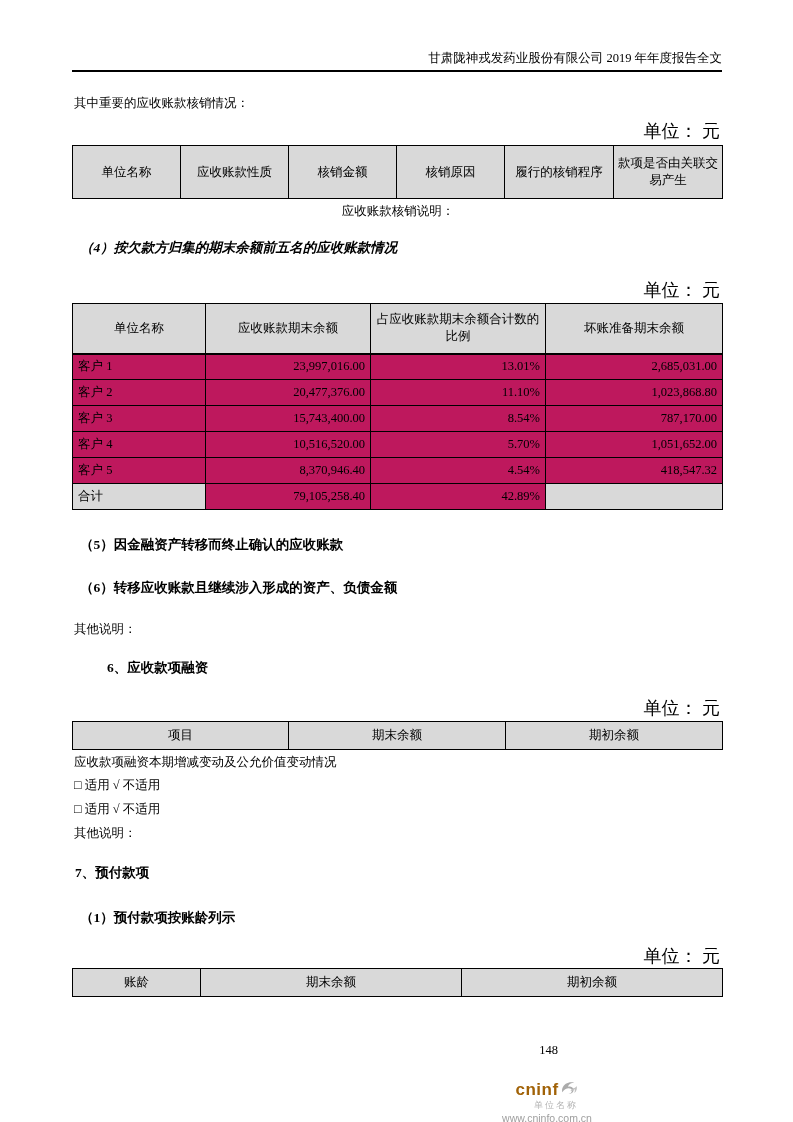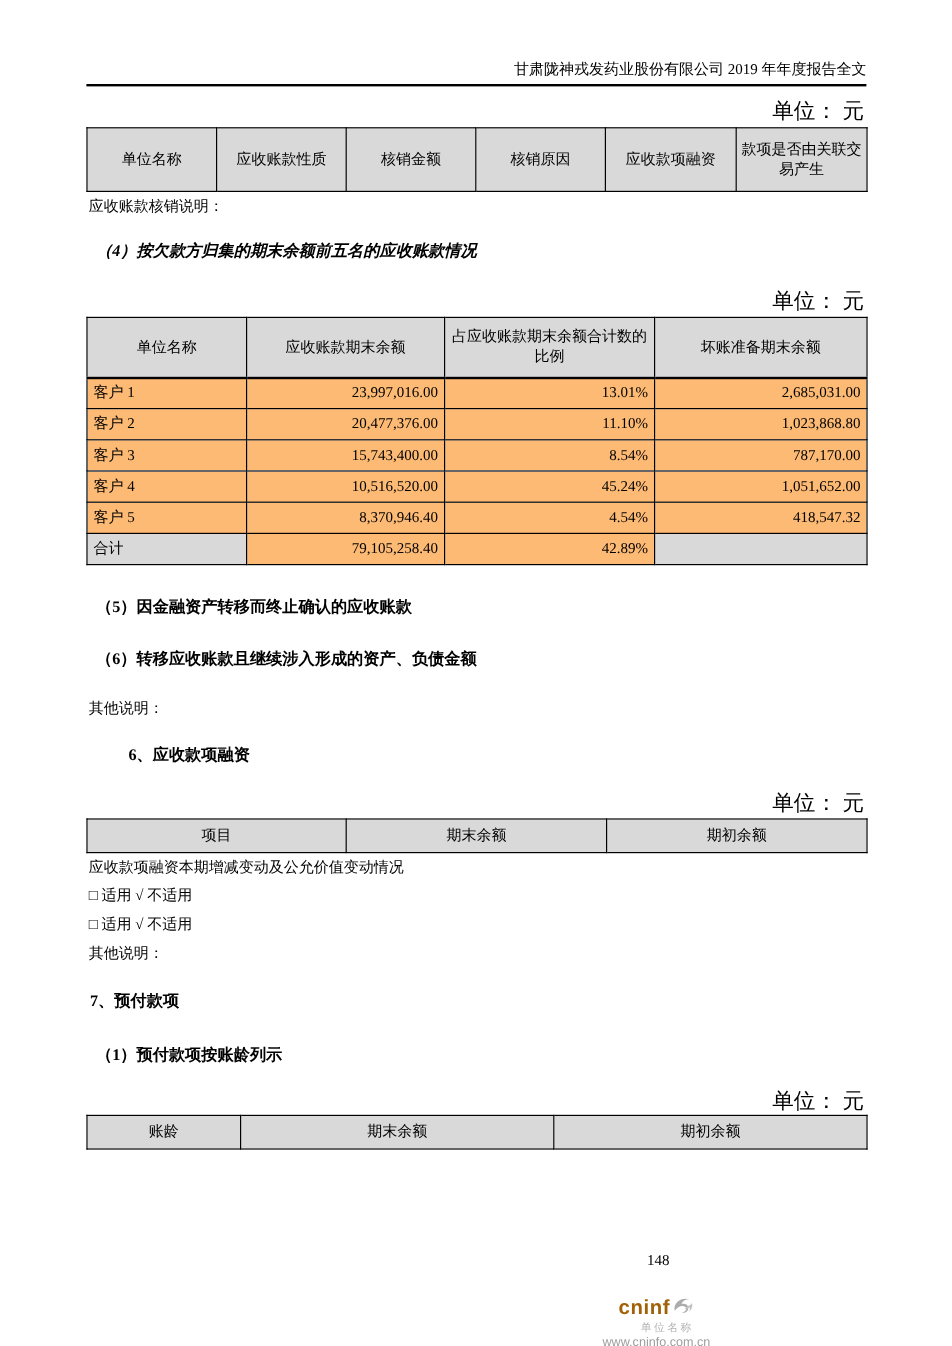--- a/index.html
+++ b/index.html
@@ -26,35 +26,35 @@
   .body-line { font-size: 12.5px; line-height: 15px; padding-left: 2px; }
   .unit-line { font-size: 18px; line-height: 15px; text-align: right; padding-right: 2px; }
 
   .h-paren { font-size: 13.5px; font-weight: bold; line-height: 17px; padding-left: 8px; }
   .h-num   { font-size: 13.5px; font-weight: bold; line-height: 17px; padding-left: 3px; }
 
   table { border-collapse: collapse; width: 650px; table-layout: fixed; }
   table { border: 1.5px solid #000; }
   th, td { border: 1px solid #000; font-size: 12.5px; font-weight: normal; overflow: hidden; }
   th { background: #d9d9d9; text-align: center; vertical-align: middle; line-height: 17px; padding: 2px 4px; }
-  td { background: #fdba74; vertical-align: middle; line-height: 15px; padding: 1px 5px; }
+  td { background: #be185d; vertical-align: middle; line-height: 15px; padding: 1px 5px; }
   td.cell-left { text-align: left; }
   td.cell-right { text-align: right; }
   td.cell-shaded { background: #d9d9d9; }
 
   .tbl-writeoff th { height: 53px; }
   .tbl-top5 thead th { height: 50px; border-bottom: 2px solid #000; }
   .tbl-top5 tbody td { height: 26px; }
   .tbl-simple th { height: 28px; }
 
   
   .m-p1   { margin-top: 24px; }
   .m-u1   { margin-top: 13px; }
   .m-t1   { margin-top: 6px; }
-  .m-note1{ margin-top: 5px; }
+  .m-note1{ margin-top: 5px; text-align: center; }
   .m-h4   { margin-top: 20px; font-style: italic; }
   .m-u2   { margin-top: 27px; }
   .m-t2   { margin-top: 5px; }
   .m-h5   { margin-top: 26px; }
   .m-h6   { margin-top: 26px; }
   .m-oth1 { margin-top: 26px; }
   .m-h6n  { margin-top: 22px; margin-left: 32px; }
   .m-u3   { margin-top: 25px; }
   .m-t3   { margin-top: 5px; }
   .m-fin  { margin-top: 5px; }
@@ -84,39 +84,40 @@
 </head>
 <body>
 
 <div class="page">
   <div class="content">
 
     <div class="doc-header">
       <span>甘肃陇神戎发药业股份有限公司 2019 年年度报告全文</span>
     </div>
 
+    <div class="body-line m-p1">其中重要的应收账款核销情况：</div>
 
     <div class="unit-line m-u1">单位：  元</div>
 
     <table class="tbl-writeoff m-t1">
       <colgroup>
         <col style="width:108px">
           <col style="width:108px">
           <col style="width:108px">
         <col style="width:108px">
           <col style="width:109px">
           <col style="width:109px">
       </colgroup>
       <thead>
         <tr>
           <th>单位名称</th>
           <th>应收账款性质</th>
           <th>核销金额</th>
           <th>核销原因</th>
-          <th>应收款项融资</th>
+          <th>履行的核销程序</th>
           <th>款项是否由关联交易产生</th>
         </tr>
       </thead>
     </table>
 
     <div class="body-line m-note1">应收账款核销说明：</div>
 
     <div class="h-paren m-h4">（4）按欠款方归集的期末余额前五名的应收账款情况</div>
 
     <div class="unit-line m-u2">单位：  元</div>
@@ -151,21 +152,21 @@
         </tr>
         <tr>
           <td class="cell-left">客户 3</td>
           <td class="cell-right">15,743,400.00</td>
           <td class="cell-right">8.54%</td>
           <td class="cell-right">787,170.00</td>
         </tr>
         <tr>
           <td class="cell-left">客户 4</td>
           <td class="cell-right">10,516,520.00</td>
-          <td class="cell-right">45.24%</td>
+          <td class="cell-right">5.70%</td>
           <td class="cell-right">1,051,652.00</td>
         </tr>
         <tr>
           <td class="cell-left">客户 5</td>
           <td class="cell-right">8,370,946.40</td>
           <td class="cell-right">4.54%</td>
           <td class="cell-right">418,547.32</td>
         </tr>
         <tr>
           <td class="cell-left cell-shaded">合计</td>

